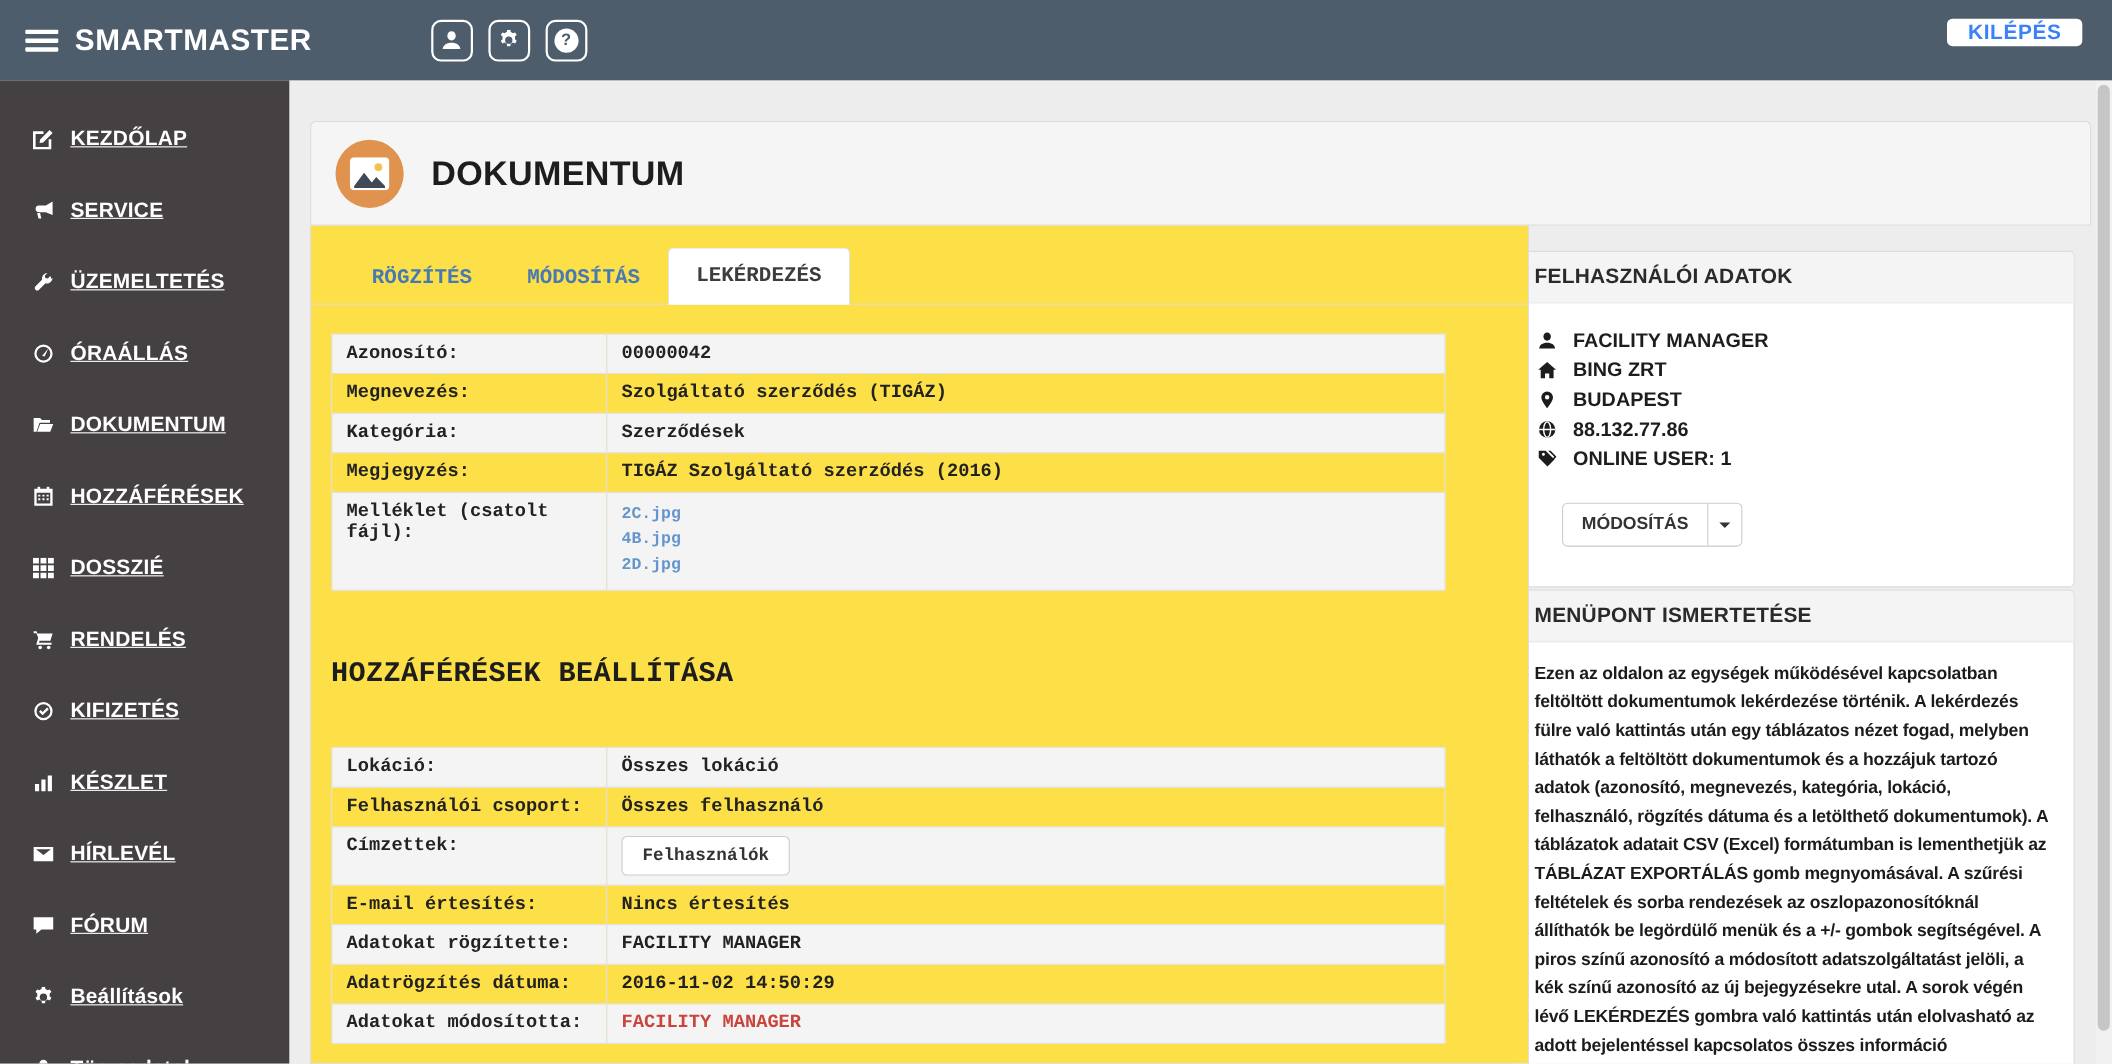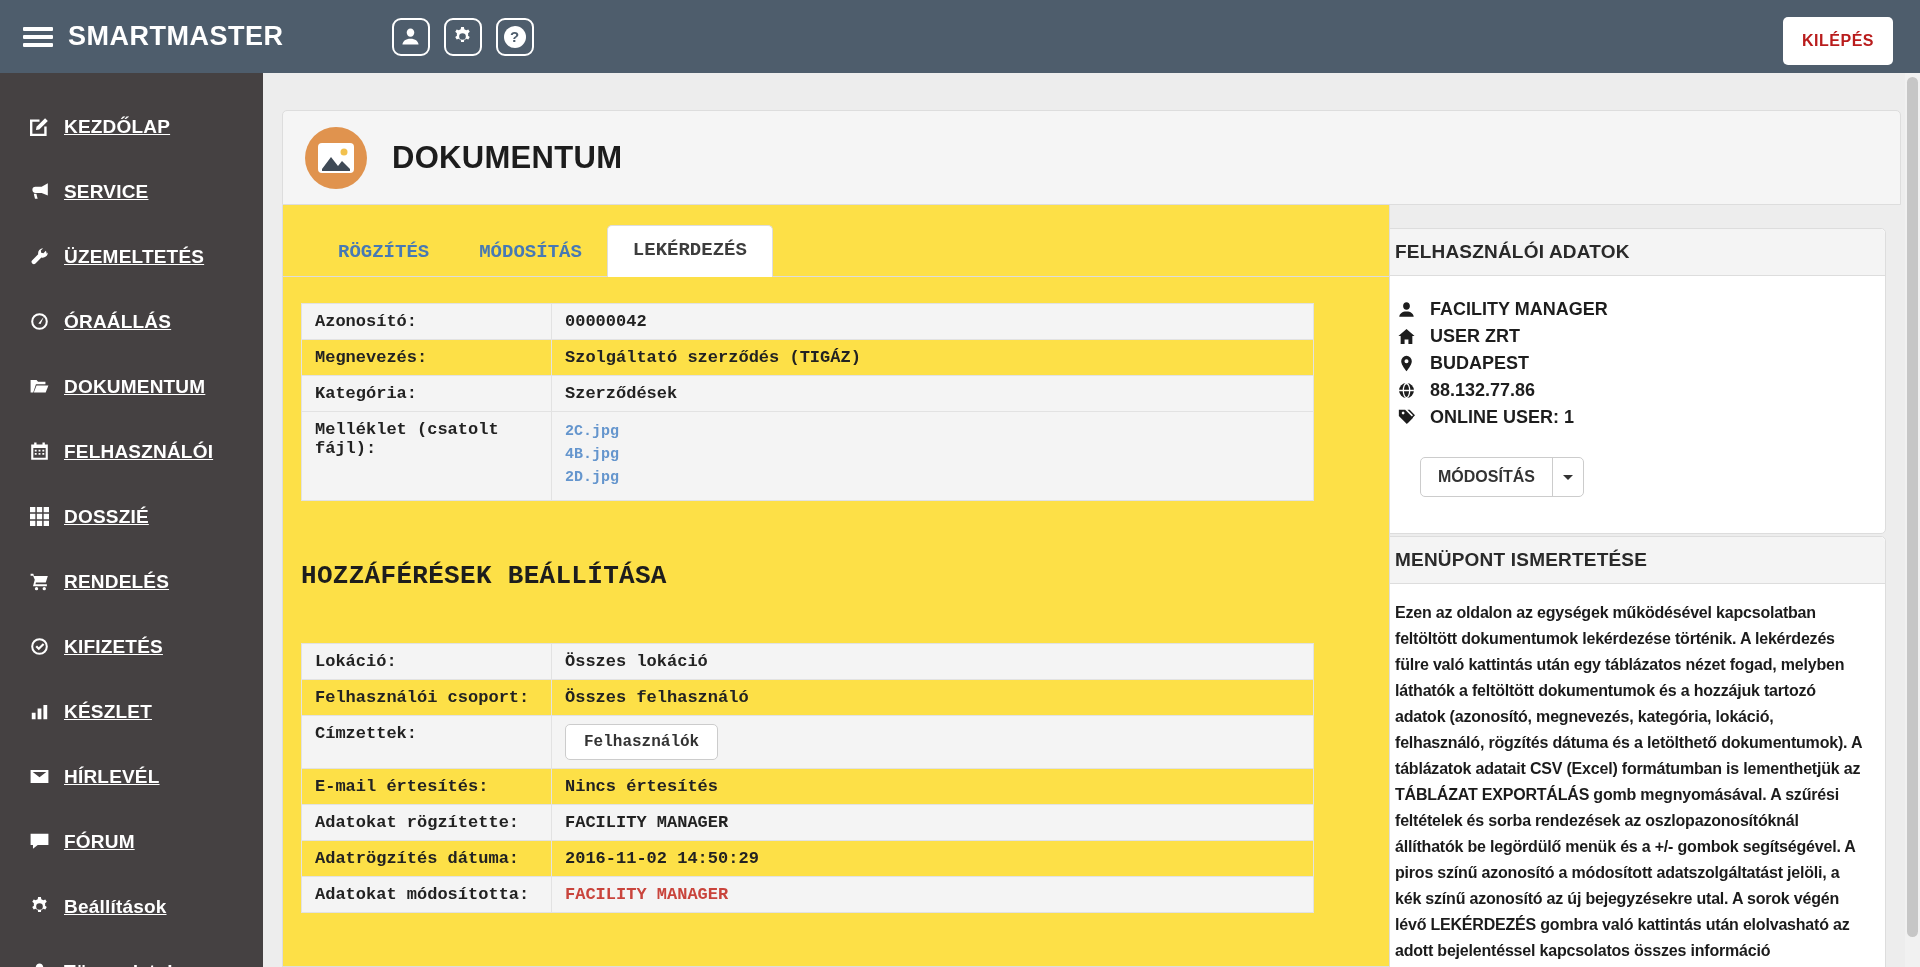--- a/index.html
+++ b/index.html
@@ -12,21 +12,21 @@
 
   
   .topbar { position:absolute; left:0; top:0; width:1920px; height:73px; background:#4E5D6C; display:flex; align-items:center; z-index:6; }
   .hamburger { margin-left:23px; cursor:pointer; }
   .hamburger span { display:block; width:30px; height:4px; background:#fff; border-radius:1px; margin:4px 0; }
   .brand { color:#fff; font-size:27px; font-weight:bold; margin-left:15px; letter-spacing:.5px; }
   .topbar-icons { display:flex; gap:14px; margin-left:108px; }
   .icon-btn { width:38px; height:38px; border:2px solid #fff; border-radius:9px; background:transparent; display:flex; align-items:center; justify-content:center; color:#fff; cursor:pointer; }
   .icon-btn svg { width:19px; height:19px; fill:currentColor; }
   .help-circle { width:22px; height:22px; background:#fff; border-radius:50%; color:#4E5D6C; font-weight:bold; font-size:15px; display:flex; align-items:center; justify-content:center; }
-  .logout-btn { position:absolute; right:27px; top:17px; height:48px; background:#fff; color:#b91c1c; font-weight:bold; font-size:16px; padding:0 19px; border:none; border-radius:5px; letter-spacing:.5px; cursor:pointer; }
+  .logout-btn { position:absolute; right:27px; top:17px; height:25px; background:#fff; color:#3b82f6; font-weight:bold; font-size:19px; padding:0 19px; border:none; border-radius:5px; letter-spacing:.5px; cursor:pointer; }
 
   
   .sidebar { position:absolute; left:0; top:73px; width:263px; height:894px; background:#454142; padding-top:21px; overflow:hidden; }
   .side-item { height:65px; display:flex; align-items:center; padding-left:27px; color:#fff; cursor:pointer; }
   .side-icon { width:24px; display:flex; justify-content:center; margin-right:13px; }
   .side-icon svg { width:19px; height:19px; fill:#fff; }
   .side-label { font-size:19px; font-weight:bold; letter-spacing:.2px;text-decoration:underline; }
 
   
   .page-band { position:absolute; left:282px; top:110px; width:1619px; height:95px; background:#F5F5F5; border:1px solid #DDD; border-radius:5px 5px 0 0; display:flex; align-items:center; z-index:2; }
@@ -144,21 +144,21 @@
     <span class="side-label">DOKUMENTUM</span>
   </div>
   <div class="side-item">
     <span class="side-icon">
         <svg viewBox="0 0 16 16">
           <path d="M3.5.5h2v2h-2zM10.5.5h2v2h-2z"></path>
           <path fill-rule="evenodd" d="M1 2h14v13H1zm1.8 3v8.2h10.4V5z"></path>
           <path d="M4 6.5h1.6v1.4H4zM7.2 6.5h1.6v1.4H7.2zM10.4 6.5H12v1.4h-1.6zM4 9.3h1.6v1.4H4zM7.2 9.3h1.6v1.4H7.2zM10.4 9.3H12v1.4h-1.6z"></path>
         </svg>
       </span>
-    <span class="side-label">FELHASZNÁLÓI</span>
+    <span class="side-label">HOZZÁFÉRÉSEK</span>
   </div>
   <div class="side-item">
     <span class="side-icon">
         <svg viewBox="0 0 16 16">
           <path d="M0 0h4.5v4.5H0zM5.75 0h4.5v4.5h-4.5zM11.5 0H16v4.5h-4.5zM0 5.75h4.5v4.5H0zM5.75 5.75h4.5v4.5h-4.5zM11.5 5.75H16v4.5h-4.5zM0 11.5h4.5V16H0zM5.75 11.5h4.5V16h-4.5zM11.5 11.5H16V16h-4.5z"></path>
         </svg>
       </span>
     <span class="side-label">DOSSZIÉ</span>
   </div>
   <div class="side-item">
@@ -247,20 +247,24 @@
       <td>00000042</td>
     </tr>
     <tr>
       <td class="lbl">Megnevezés:</td>
       <td>Szolgáltató szerződés (TIGÁZ)</td>
     </tr>
     <tr class="odd">
       <td class="lbl">Kategória:</td>
       <td>Szerződések</td>
     </tr>
+    <tr>
+      <td class="lbl">Megjegyzés:</td>
+      <td>TIGÁZ Szolgáltató szerződés (2016)</td>
+    </tr>
     <tr class="odd">
       <td class="lbl">Melléklet (csatolt fájl):</td>
       <td>
         <a class="att-link">2C.jpg</a>
         <a class="att-link">4B.jpg</a>
         <a class="att-link">2D.jpg</a>
       </td>
     </tr>
   </tbody>
     </table>
@@ -313,21 +317,21 @@
           </svg>
         </span>
       <span class="txt">FACILITY MANAGER</span>
     </div>
     <div class="user-line">
       <span class="u-icon">
           <svg viewBox="0 0 16 16">
             <path d="M8 1l7.6 6.6h-2.1V15H9.8v-4.2H6.2V15H2.5V7.6H.4z"></path>
           </svg>
         </span>
-      <span class="txt">USER ZRT</span>
+      <span class="txt">BING ZRT</span>
     </div>
     <div class="user-line">
       <span class="u-icon">
           <svg viewBox="0 0 16 16">
             <path fill-rule="evenodd" d="M8 .8a5 5 0 0 1 5 5c0 3.6-5 9.4-5 9.4S3 9.4 3 5.8a5 5 0 0 1 5-5zm0 3.1a1.9 1.9 0 1 0 0 3.8 1.9 1.9 0 0 0 0-3.8z"></path>
           </svg>
         </span>
       <span class="txt">BUDAPEST</span>
     </div>
     <div class="user-line">

